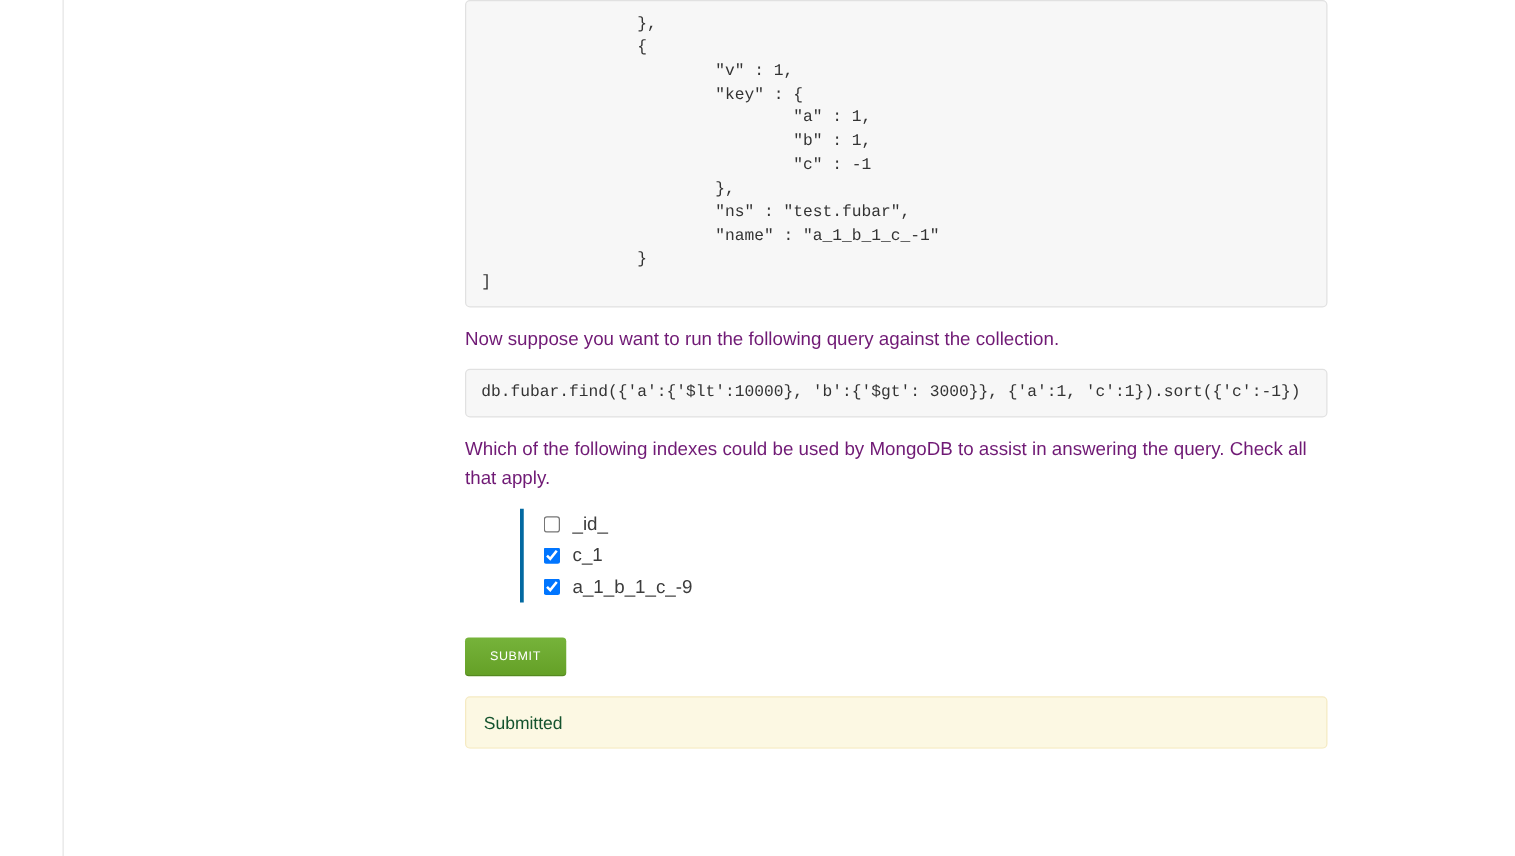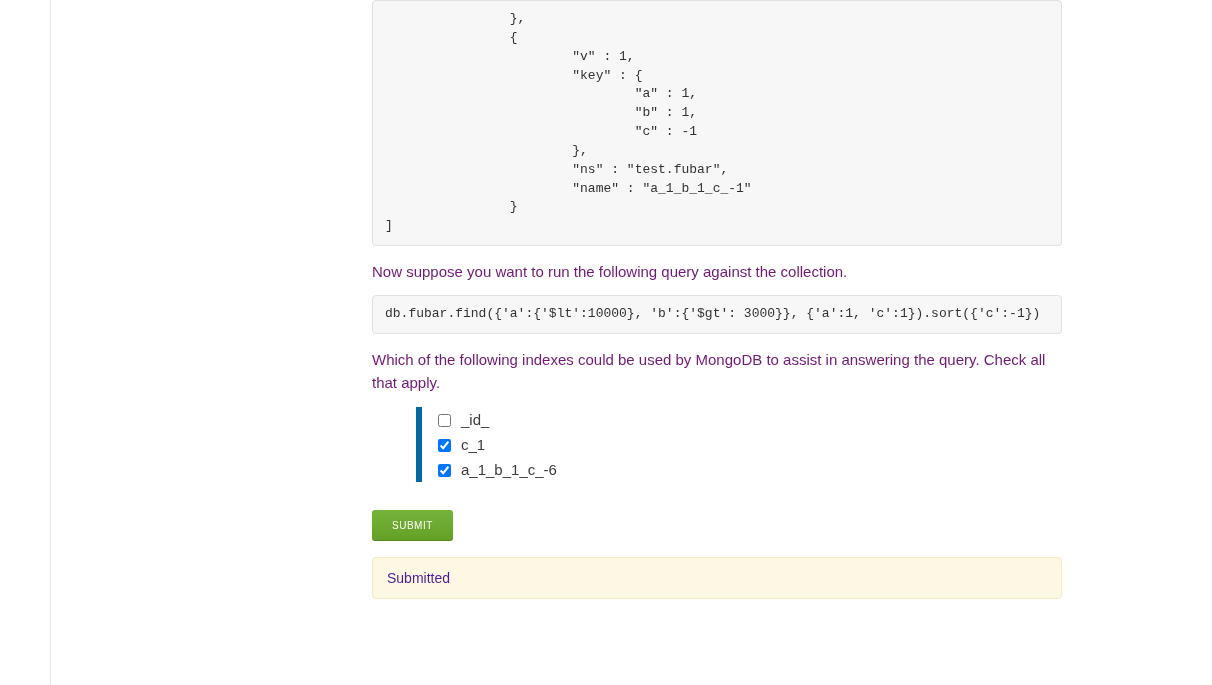--- a/index.html
+++ b/index.html
@@ -44,21 +44,21 @@
       white-space: pre-wrap;
       word-break: break-word;
     }
     .prose {
       font-size: 15px;
       color: #701a75;
       line-height: 1.55;
       margin: 14px 0 12px;
     }
     .checklist {
-      border-left: 6px solid #0369a1;
+      border-left: 3px solid #0369a1;
       margin-left: 44px;
       padding-left: 16px;
       margin-top: 6px;
       margin-bottom: 28px;
     }
     .check-item {
       display: flex;
       align-items: baseline;
       gap: 10px;
       padding: 4px 0;
@@ -85,21 +85,21 @@
       cursor: pointer;
       text-transform: uppercase;
       box-shadow: inset 0 -1px 0 rgba(0,0,0,0.15);
     }
     .status-box {
       margin-top: 16px;
       background: #fcf8e3;
       border: 1px solid #f5eac2;
       border-radius: 4px;
       padding: 12px 14px;
-      color: #4c1d95;
+      color: #14532d;
       font-size: 14px;
     }
   </style>
 </head>
 <body>
 
 <div class="left-rule"></div>
 
 <div class="page-wrapper">
 
@@ -126,21 +126,21 @@
     <label class="check-item">
       <input type="checkbox" style="">
       <span>_id_</span>
     </label>
     <label class="check-item">
       <input type="checkbox" checked="" style="">
       <span>c_1</span>
     </label>
     <label class="check-item">
       <input type="checkbox" checked="" style="">
-      <span>a_1_b_1_c_-6</span>
+      <span>a_1_b_1_c_-9</span>
     </label>
   </div>
 
   <button class="submit-btn">Submit</button>
 
   <div class="status-box">Submitted</div>
 
 </div>
 
 </body></html>

